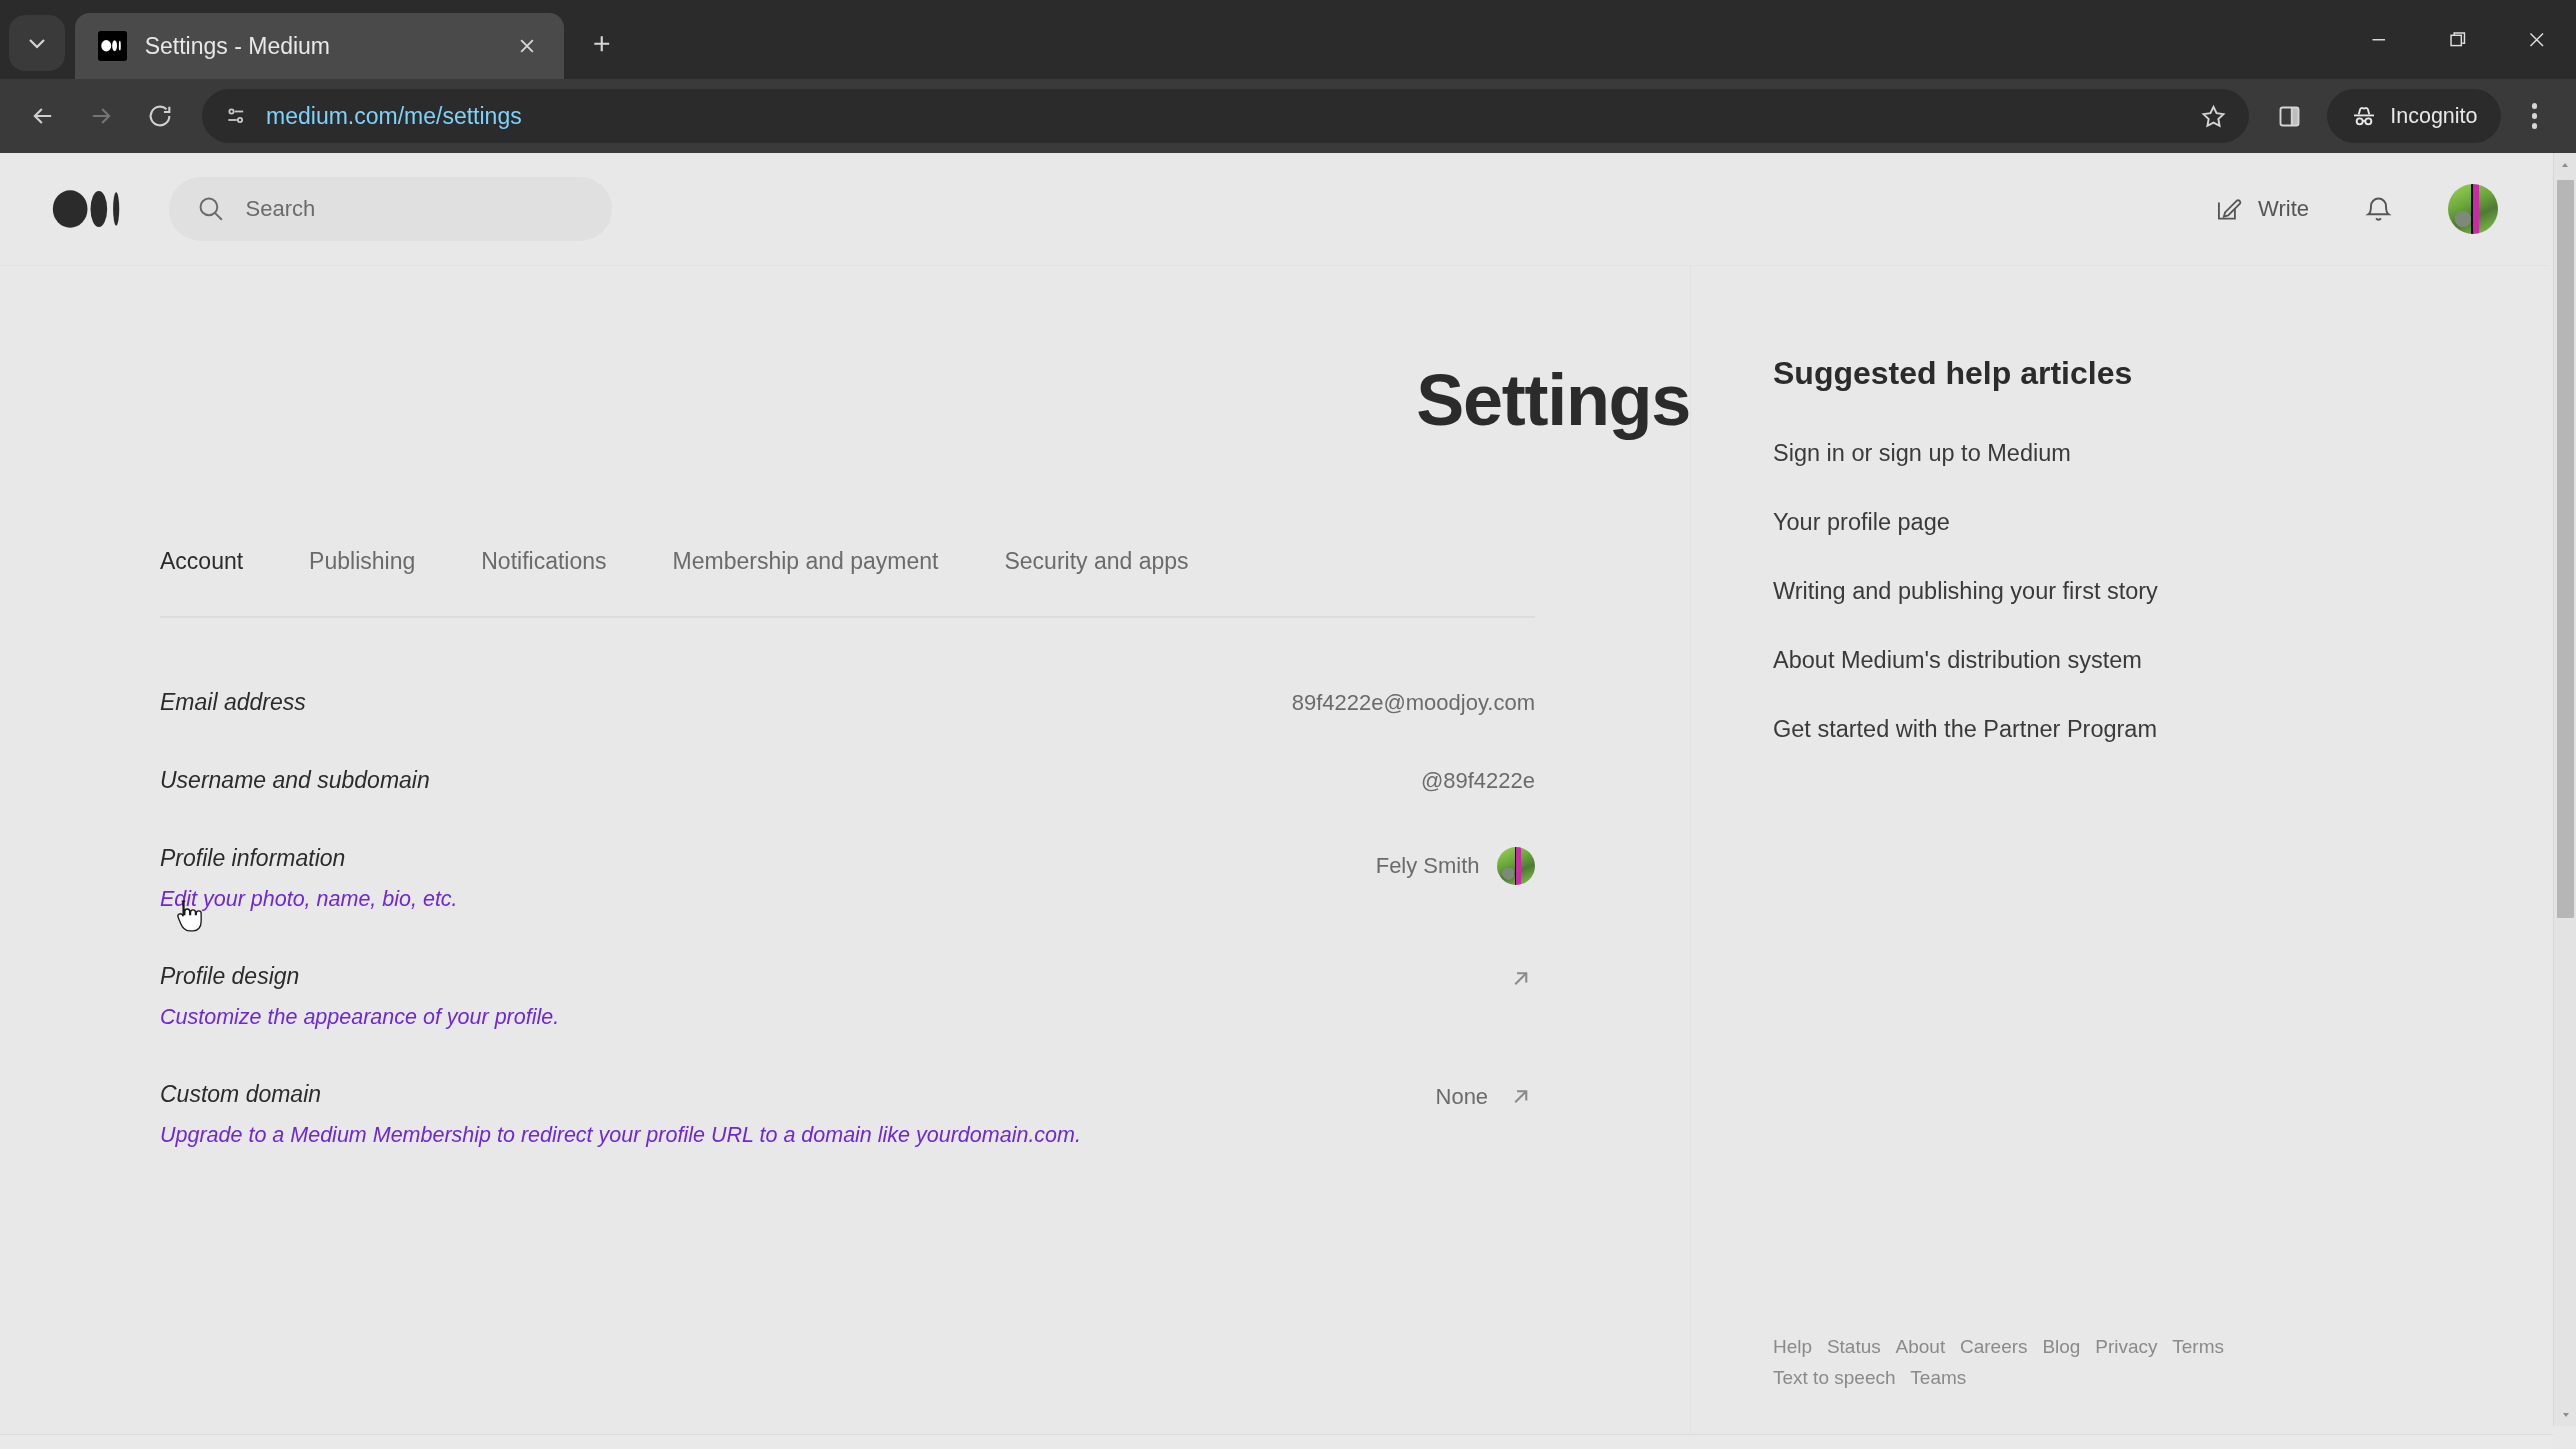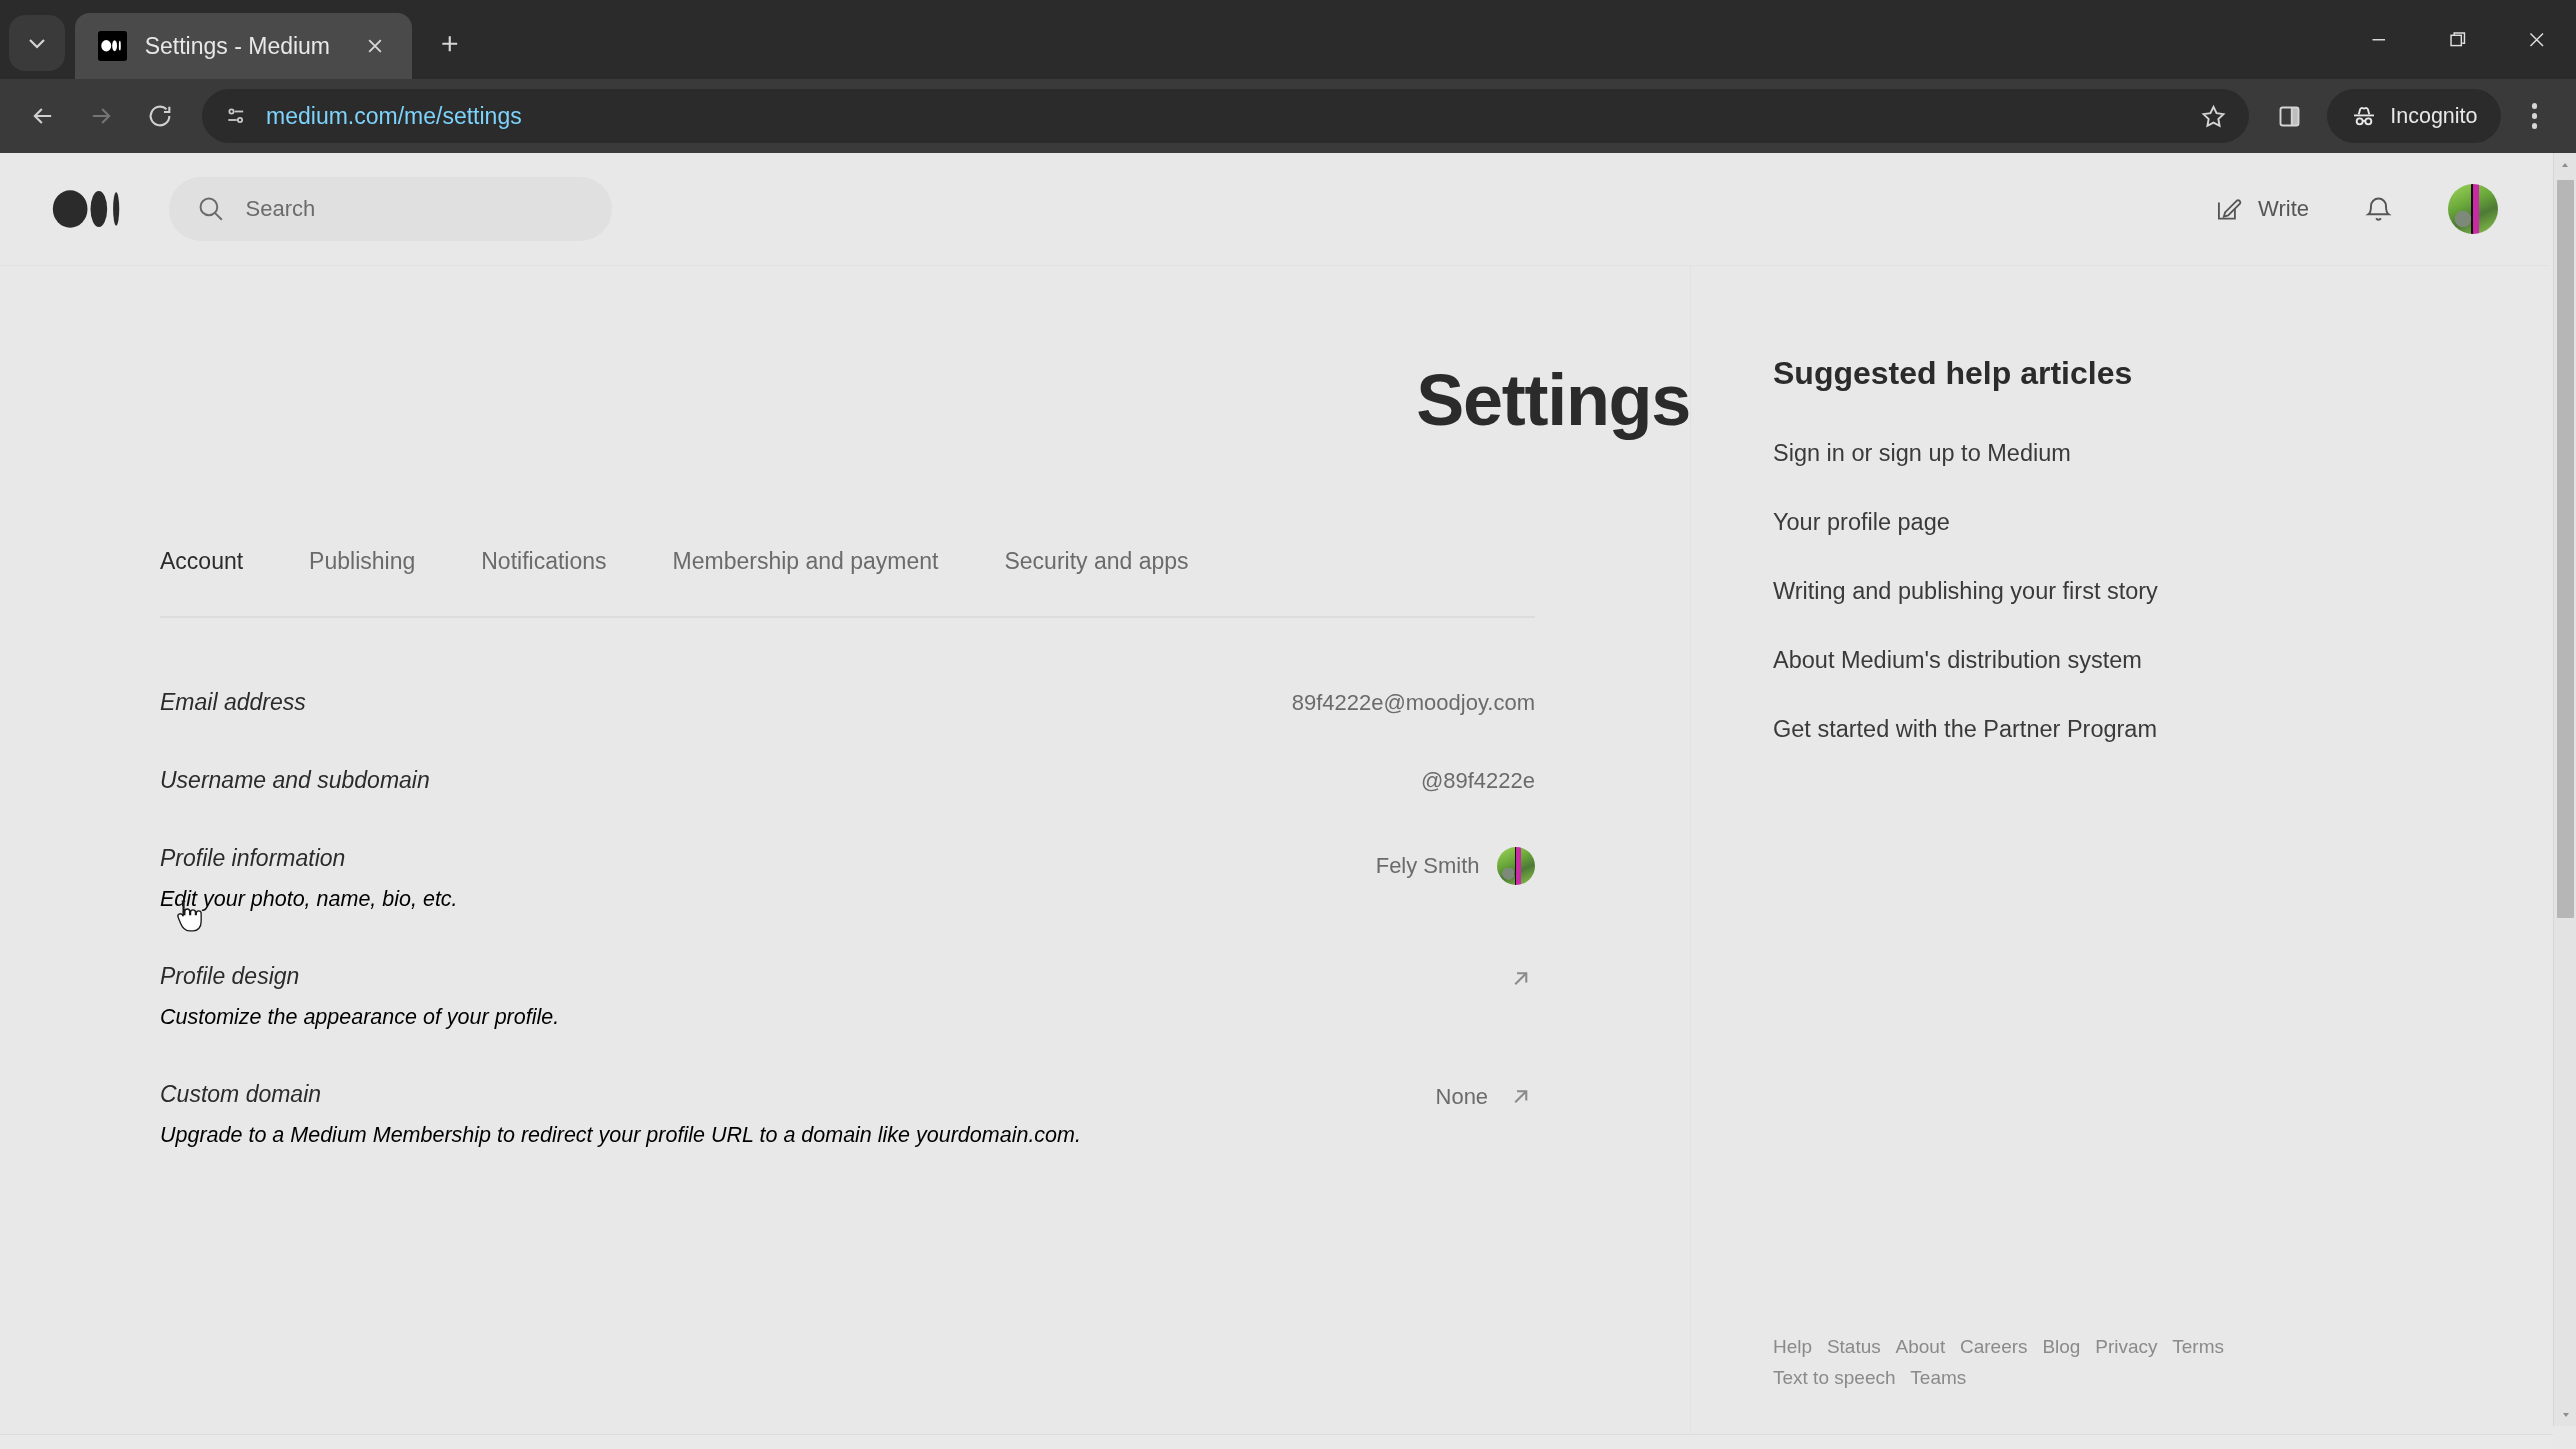--- a/index.html
+++ b/index.html
@@ -18,21 +18,21 @@
     display: flex; align-items: flex-end; padding-left: 9.4px; position: relative;
   }
   .tabsearch {
     width: 56px; height: 56px; border-radius: 16px; background: #3a3a3a;
     display: flex; align-items: center; justify-content: center;
     margin-bottom: 8px; flex: 0 0 auto;
   }
   .tabsearch svg { width: 24px; height: 24px; }
 
   .tab {
-    height: 66px; width: 337px; background: #4a4a4a;
+    height: 66px; width: 489px; background: #4a4a4a;
     border-radius: 14.8px 14.8px 0 0;
     display: flex; align-items: center; padding: 0 17.4px 0 23px; gap: 17.4px;
     position: relative; flex: 0 0 auto;
   }
   .favicon {
     width: 29.5px; height: 29.5px; background: #000; border-radius: 2.7px;
     display: flex; align-items: center; justify-content: center; flex: 0 0 auto;
   }
   .tab-title {
     flex: 1 1 auto; color: #e8e8e8; font-size: 23px; white-space: nowrap;
@@ -145,21 +145,21 @@
   .stab.active { color: #2b2b2b; }
   .tabs-rule { width: 1375px; height: 1.3px; background: #dcdcdc; margin-top: 32px; }
 
   .setting-row {
     width: 1375px; display: flex; align-items: flex-start;
     justify-content: space-between; margin-top: 51px;
   }
   .setting-row.first { margin-top: 71px; }
   .sr-left { display: flex; flex-direction: column; gap: 14.8px; font-style: italic; }
   .sr-title { font-size: 23px; color: #2b2b2b; }
-  .sr-sub { font-size: 21.5px; color: #000000; }
+  .sr-sub { font-size: 21.5px; color: #6d28d9; }
   .sr-right { display: flex; align-items: center; gap: 17.4px; padding-top: 1.3px; }
   .sr-value { font-size: 22px; color: #6b6b6b; white-space: nowrap; }
   .sr-avatar {
     width: 38px; height: 38px; border-radius: 50%; flex: 0 0 auto;
     background:
       linear-gradient(to right, transparent 0 47%, #111 47% 50%, #c82ba4 50% 62%, transparent 62% 100%),
       radial-gradient(circle at 30% 70%, #7d8a7a 0 16%, transparent 16%),
       linear-gradient(155deg, #9fd65a 0%, #6aa83a 38%, #4e7a35 62%, #8ec94e 100%);
   }
   .ext-arrow { width: 29.5px; height: 29.5px; flex: 0 0 auto; }

